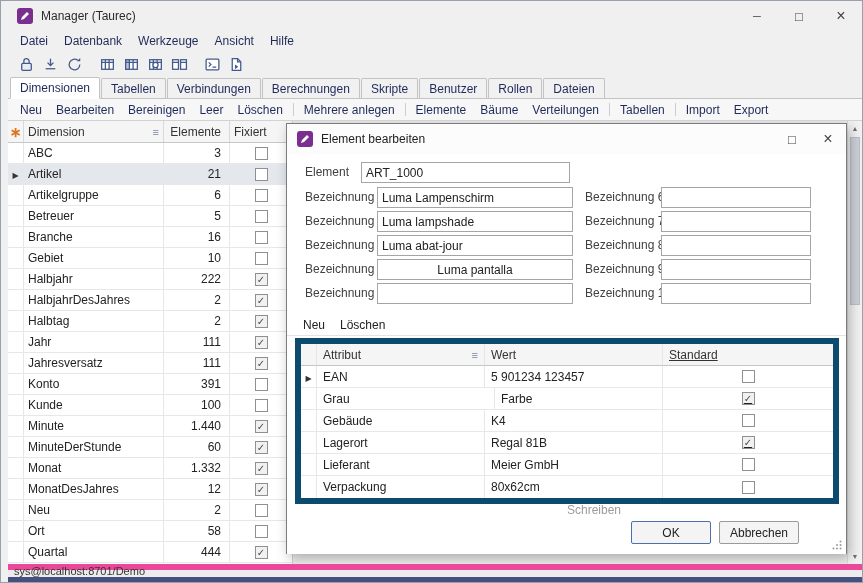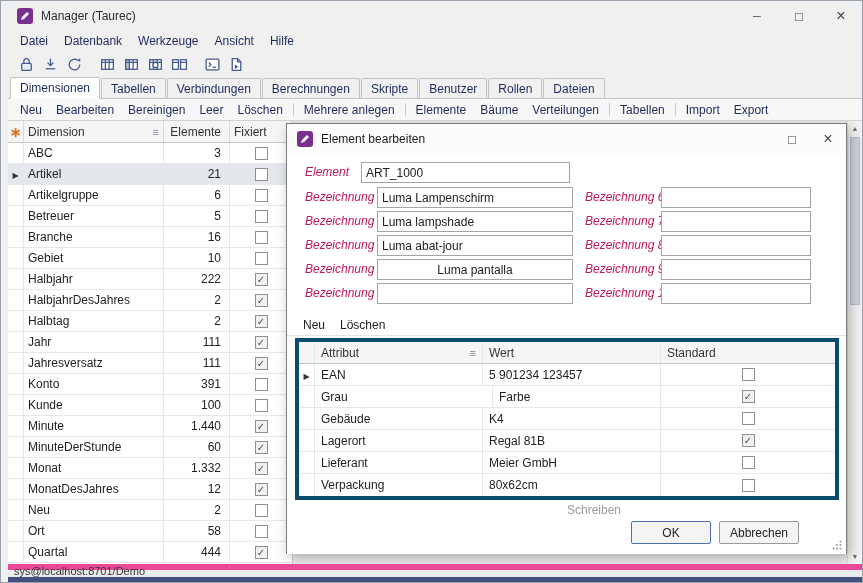--- a/index.html
+++ b/index.html
@@ -74,37 +74,37 @@
 
   
   .dialog { position:absolute; left:278px; top:2px; width:561px; height:431px; background:#fff;
             border:1px solid #7c7c7c; box-shadow:3px 4px 12px rgba(0,0,0,.28); }
   .dlg-titlebar { height:30px; display:flex; align-items:center; padding-left:10px; background:#fcfcfc; }
   .dlg-title { margin-left:8px; color:#222; }
   .dlg-controls { margin-left:auto; display:flex; height:100%; }
   .dlg-btn { width:36px; height:100%; display:flex; align-items:center; justify-content:center; color:#444; }
   .dlg-body { position:relative; height:400px; background:#fff; }
 
-  .fld-label { position:absolute; color:#be185d; white-space:nowrap;font-style:italic; }
+  .fld-label { position:absolute; color:#404040; white-space:nowrap; }
   .txt { position:absolute; height:21px; border:1px solid #a5a5a5; background:#fff; padding:0 4px;
          font-family:"Liberation Sans", sans-serif; font-size:12px; color:#222; }
 
   .dlg-toolbar { position:absolute; left:0; right:0; top:160px; height:22px; display:flex; align-items:center;
                  padding-left:10px; border-bottom:1px solid #e4e4e4; }
   .dlg-tool-item { padding:2px 6px; color:#222; margin-right:3px; }
 
-  .dlg-grid { position:absolute; left:8px; top:184px; width:544px; border:4px solid #0c4a6e; background:#fff; }
+  .dlg-grid { position:absolute; left:8px; top:184px; width:544px; border:6px solid #0c4a6e; background:#fff; }
   .g-header { display:flex; height:22px; background:#f5f5f5; border-bottom:1px solid #c6c6c6; color:#333; }
   .g-row { display:flex; height:22px; border-bottom:1px solid #e7e7e7; background:#fff; }
   .g-row:last-child { border-bottom:none;text-align:right; }
   .gc { display:flex; align-items:center; padding:0 6px; border-right:1px solid #e7e7e7; overflow:hidden; white-space:nowrap; }
   .gc-marker { width:16px; padding:0; justify-content:center; }
   .gc-attr { width:168px; }
   .gc-wert { width:178px; }
-  .gc-std { flex:1; justify-content:center; border-right:none; }
+  .gc-std { flex:1; justify-content:center; border-right:none;text-decoration:underline; }
 
   .schreiben { position:absolute; left:280px; top:349px; color:#9b9b9b; }
 
   .btn { position:absolute; top:367px; width:80px; height:23px; background:#f4f4f4; border:1px solid #9a9a9a;
          font-family:"Liberation Sans", sans-serif; font-size:12px; color:#222; border-radius:2px; }
   .btn-ok { left:344px; border-color:#4d6fae; }
   .btn-cancel { left:432px; }
 
   .grip { position:absolute; right:3px; bottom:3px; width:12px; height:12px; }
 

